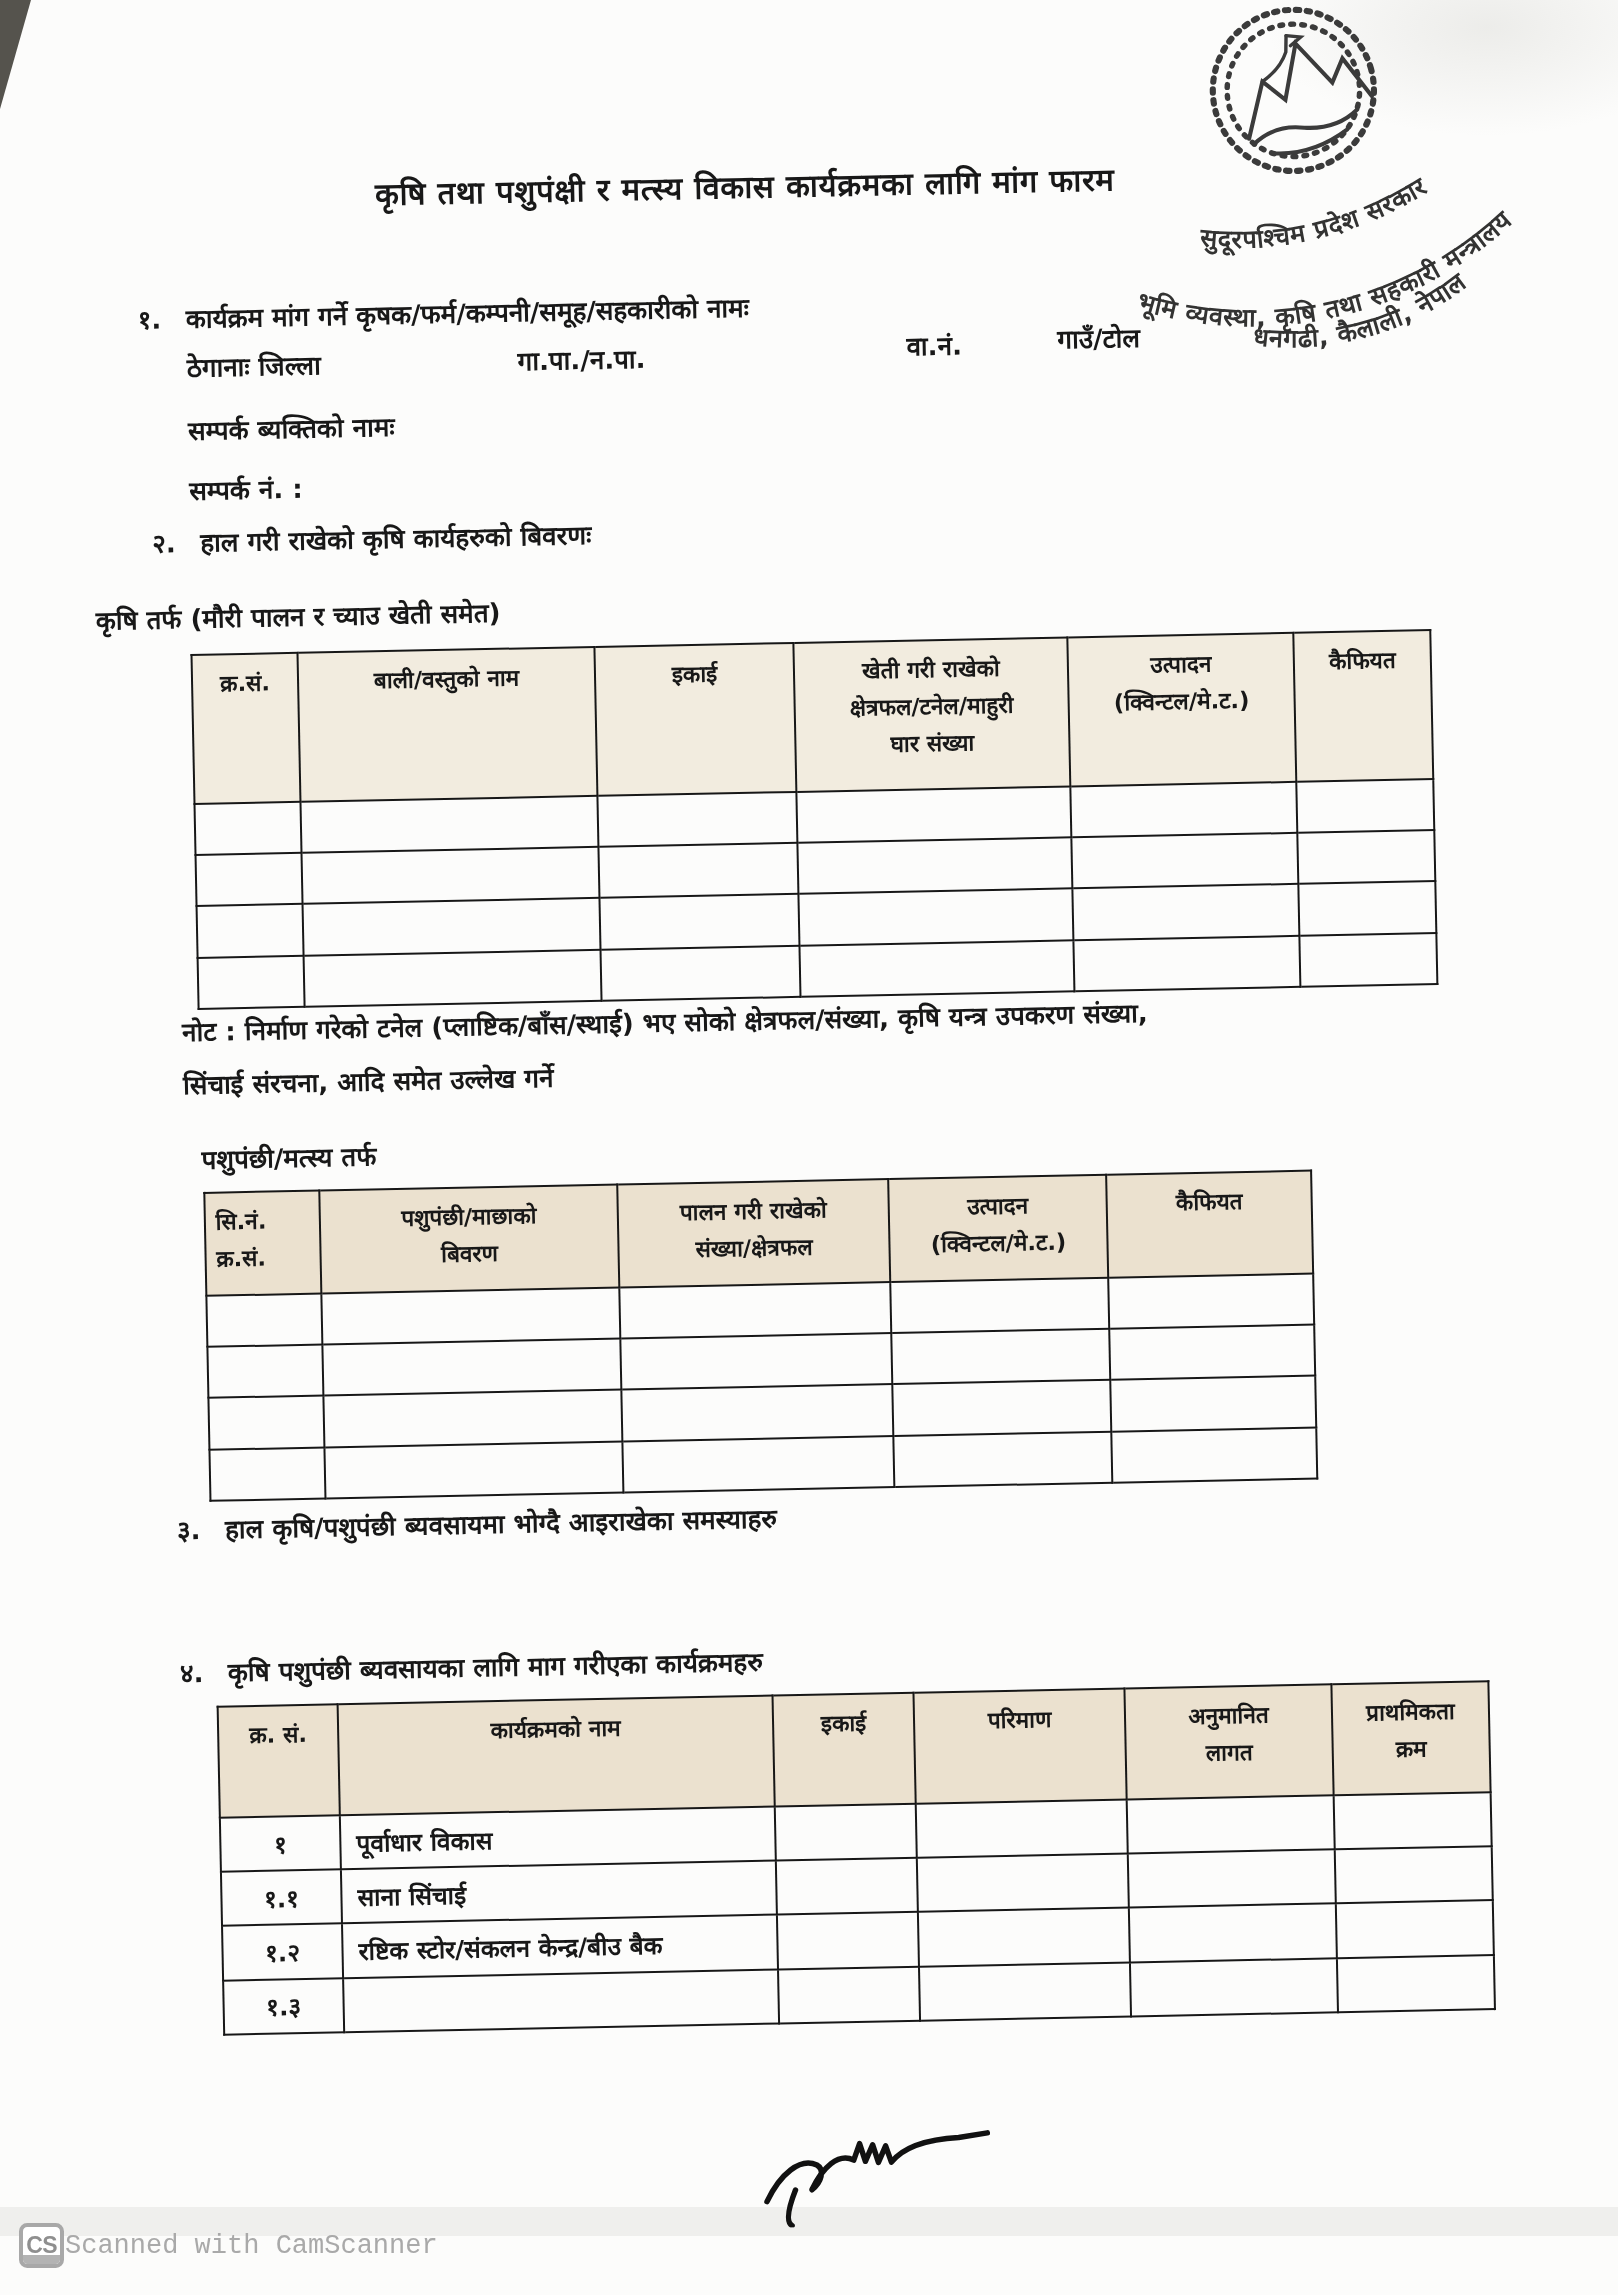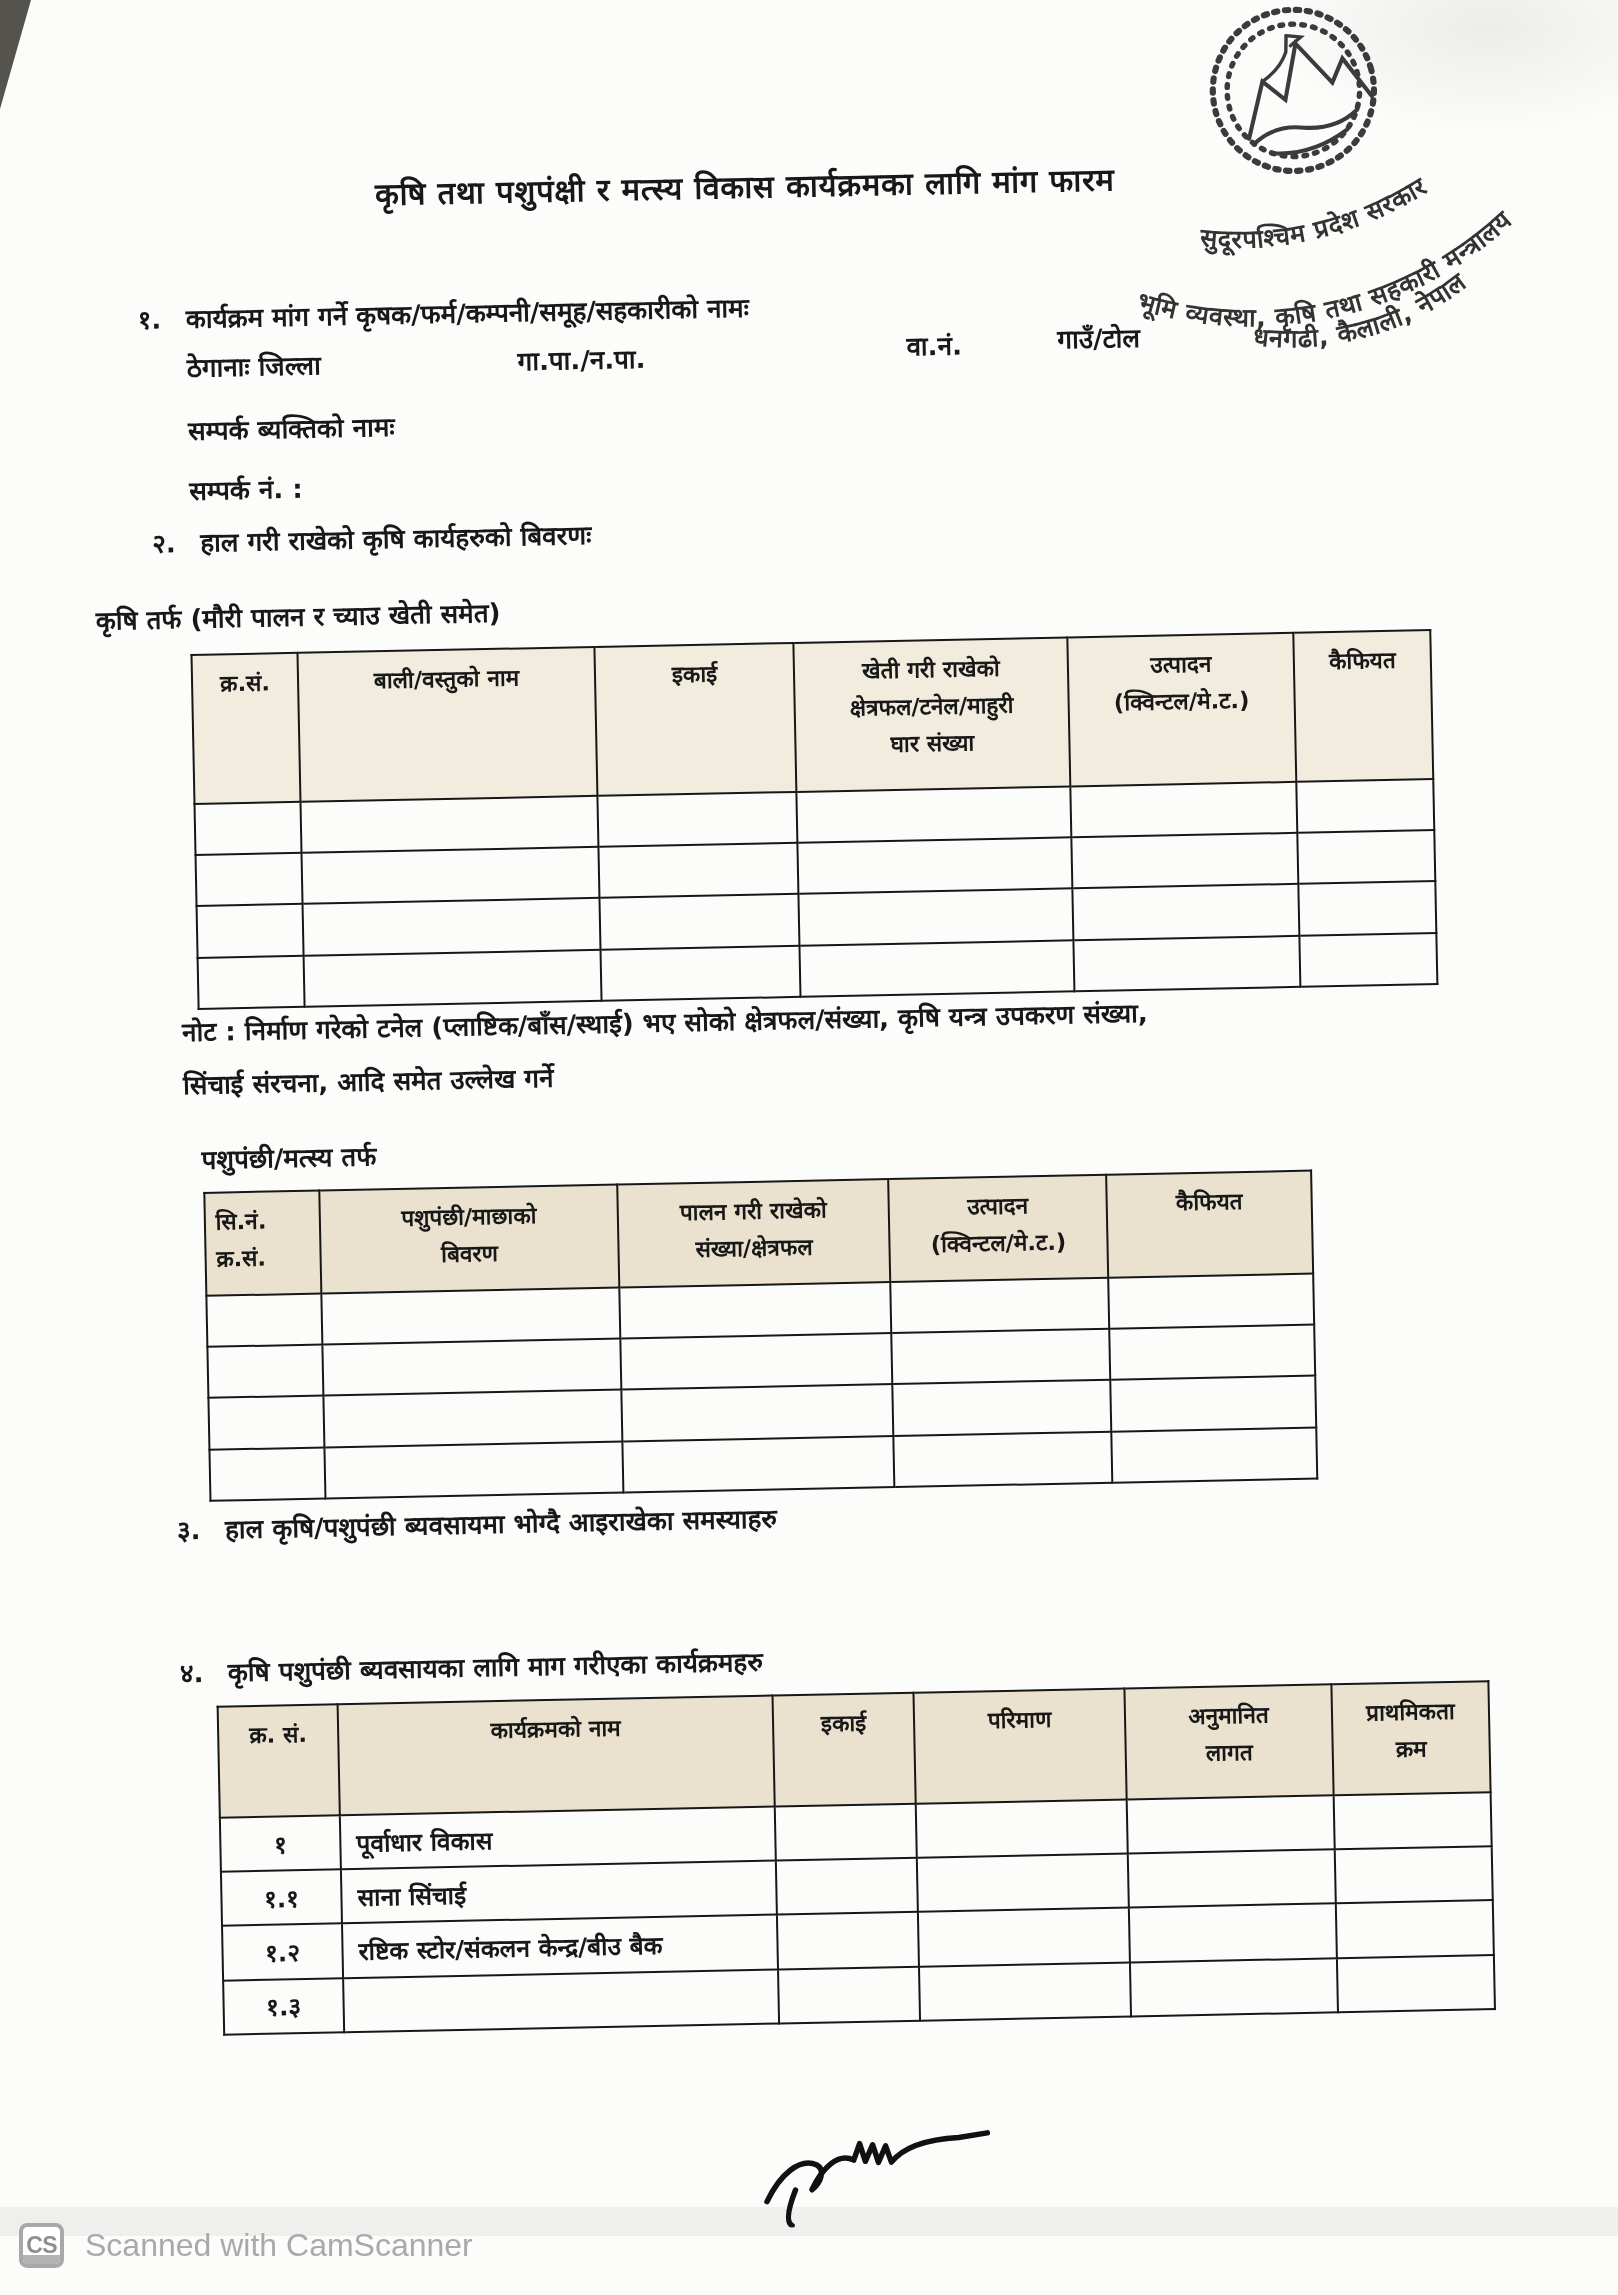--- a/index.html
+++ b/index.html
@@ -40,29 +40,29 @@
   }
 
   .stamp{left:1094px;top:-38px;transform:rotate(-15deg);transform-origin:50% 50%;opacity:.92;}
 
   .corner-artifact{left:0;top:0;width:41px;height:116px;
     clip-path:polygon(0 0,31px 0,0 109px);background:#55534d;}
   .top-smudge{left:1265px;top:-82px;width:444px;height:219px;border-radius:50%;
     background:radial-gradient(ellipse at center,rgba(180,180,172,0.22),rgba(180,180,172,0) 70%);}
   .bottom-band{left:0;top:2207px;width:1619px;height:29px;background:rgba(195,195,188,0.22);}
 
-  .cs-wrap{left:19px;top:2223px;display:flex;align-items:center;gap:21px;}
+  .cs-wrap{left:19px;top:2223px;display:flex;align-items:center;gap:1px;}
   .cs-logo{
     position:relative;width:45px;height:45px;border:4.1px solid #a8a8a8;border-radius:8.2px;
     box-sizing:border-box;display:flex;align-items:center;justify-content:center;
     color:#8f8f8f;font-size:23px;font-weight:bold;letter-spacing:-0.7px;
     font-family:"Liberation Sans",sans-serif;background:#fff;overflow:hidden;
   }
   .cs-logo .bar{position:absolute;left:0;right:0;bottom:0;height:9px;background:#b3b3b3;}
-  .cs-text{color:#a9a9a9;font-size:32px;font-family:Liberation Sans, sans-serif;}
+  .cs-text{color:#a9a9a9;font-size:27px;font-family:Liberation Mono, monospace;}
 
   .sig{left:728px;top:2123px;}
 </style>
 </head>
 <body>
 
 <div id="page">
 
   <div class="abs corner-artifact"></div>
   <div class="abs top-smudge"></div>

